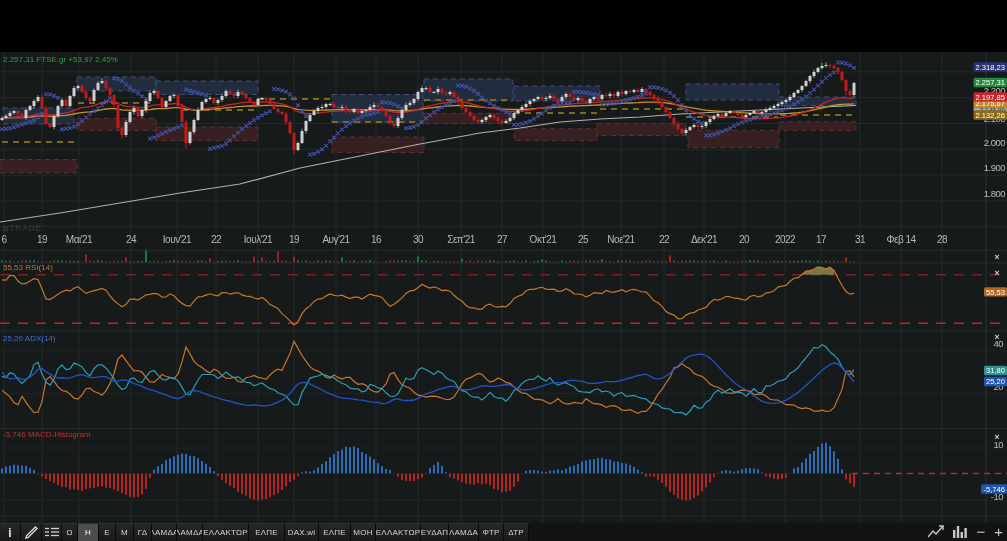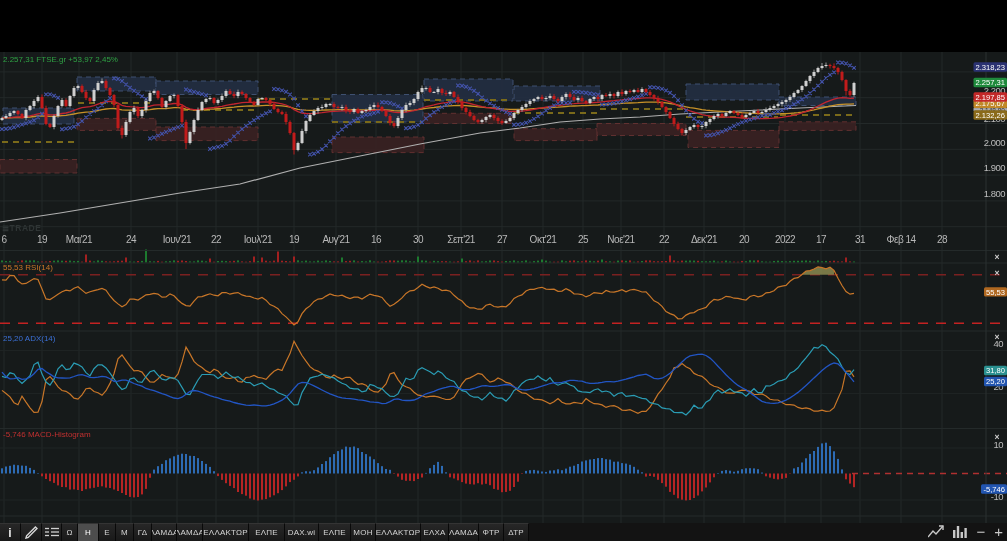--- a/index.html
+++ b/index.html
@@ -613,21 +613,21 @@
     <div class="tb" style="width:17px">M</div>
     <div class="tb" style="width:17px">ΓΔ</div>
     <div class="tb" style="width:24px">ΛΑΜΔΑ</div>
     <div class="tb" style="width:25px">ΛΑΜΔΑ</div>
     <div class="tb" style="width:45px">ΕΛΛΑΚΤΩΡ</div>
     <div class="tb" style="width:35px">ΕΛΠΕ</div>
     <div class="tb" style="width:33px">DAX.wi</div>
     <div class="tb" style="width:31px">ΕΛΠΕ</div>
     <div class="tb" style="width:24px">ΜΟΗ</div>
     <div class="tb" style="width:44px">ΕΛΛΑΚΤΩΡ</div>
-    <div class="tb" style="width:27px">ΕΛΧΑ</div>
+    <div class="tb" style="width:27px">ΕΥΔΑΠ</div>
     <div class="tb" style="width:29px">ΛΑΜΔΑ</div>
     <div class="tb" style="width:24px">ΦΤΡ</div>
     <div class="tb" style="width:24px">ΔΤΡ</div>
   </div>
 <div id="zoomicons">
 <svg width="16" height="13" viewBox="0 0 16 13">
       <path d="M0 12L5 6l3 3 7-8" fill="none" stroke="#c8c8c8" stroke-width="1.4"></path>
       <path d="M11 1h4v4" fill="none" stroke="#c8c8c8" stroke-width="1.4"></path>
     </svg>
 <svg width="14" height="13" viewBox="0 0 14 13">

